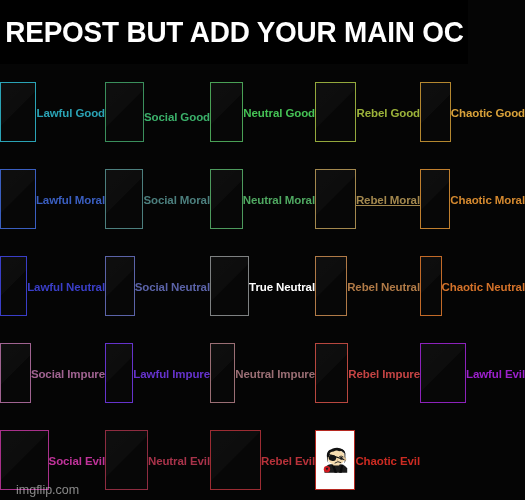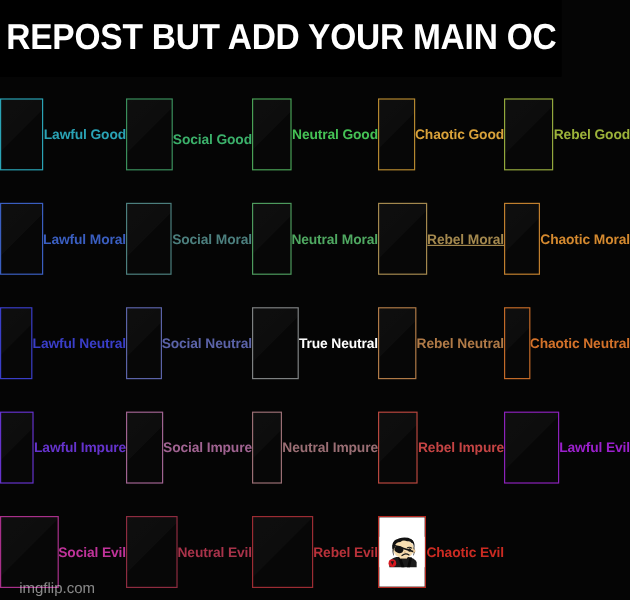--- a/index.html
+++ b/index.html
@@ -127,28 +127,28 @@
     </div>
     <div class="cell">
       <div class="cell-box" style="border-color: rgb(58, 143, 92);"></div>
       <div class="cell-label" style="color: rgb(59, 176, 106); margin-top: 11px;">Social Good</div>
     </div>
     <div class="cell">
       <div class="cell-box" style="border-color: rgb(73, 160, 85);"></div>
       <div class="cell-label" style="color: rgb(69, 194, 85);">Neutral Good</div>
     </div>
     <div class="cell">
+      <div class="cell-box" style="border-color: rgb(147, 168, 60);"></div>
+      <div class="cell-label" style="color: rgb(156, 179, 58);">Rebel Good</div>
+    </div>
+    <div class="cell">
       <div class="cell-box" style="border-color: rgb(180, 135, 47);"></div>
       <div class="cell-label" style="color: rgb(217, 162, 58);">Chaotic Good</div>
     </div>
     <div class="cell">
-      <div class="cell-box" style="border-color: rgb(147, 168, 60);"></div>
-      <div class="cell-label" style="color: rgb(156, 179, 58);">Rebel Good</div>
-    </div>
-    <div class="cell">
       <div class="cell-box" style="border-color: rgb(58, 94, 192);"></div>
       <div class="cell-label" style="color: rgb(58, 94, 192);">Lawful Moral</div>
     </div>
     <div class="cell">
       <div class="cell-box" style="border-color: rgb(76, 127, 126);"></div>
       <div class="cell-label" style="color: rgb(76, 127, 126);">Social Moral</div>
     </div>
     <div class="cell">
       <div class="cell-box" style="border-color: rgb(77, 154, 93);"></div>
       <div class="cell-label" style="color: rgb(79, 168, 97);">Neutral Moral</div>
@@ -175,26 +175,26 @@
     </div>
     <div class="cell">
       <div class="cell-box" style="border-color: rgb(176, 122, 71);"></div>
       <div class="cell-label" style="color: rgb(176, 122, 71);">Rebel Neutral</div>
     </div>
     <div class="cell">
       <div class="cell-box" style="border-color: rgb(194, 106, 40);"></div>
       <div class="cell-label" style="color: rgb(212, 114, 42);">Chaotic Neutral</div>
     </div>
     <div class="cell">
+      <div class="cell-box" style="border-color: rgb(160, 99, 145);"></div>
+      <div class="cell-label" style="color: rgb(160, 99, 145);">Social Impure</div>
+    </div>
+    <div class="cell">
       <div class="cell-box" style="border-color: rgb(101, 51, 204);"></div>
       <div class="cell-label" style="color: rgb(101, 51, 204);">Lawful Impure</div>
-    </div>
-    <div class="cell">
-      <div class="cell-box" style="border-color: rgb(160, 99, 145);"></div>
-      <div class="cell-label" style="color: rgb(160, 99, 145);">Social Impure</div>
     </div>
     <div class="cell">
       <div class="cell-box" style="border-color: rgb(154, 110, 116);"></div>
       <div class="cell-label" style="color: rgb(154, 110, 116);">Neutral Impure</div>
     </div>
     <div class="cell">
       <div class="cell-box" style="border-color: rgb(184, 71, 63);"></div>
       <div class="cell-label" style="color: rgb(196, 68, 68);">Rebel Impure</div>
     </div>
     <div class="cell">

